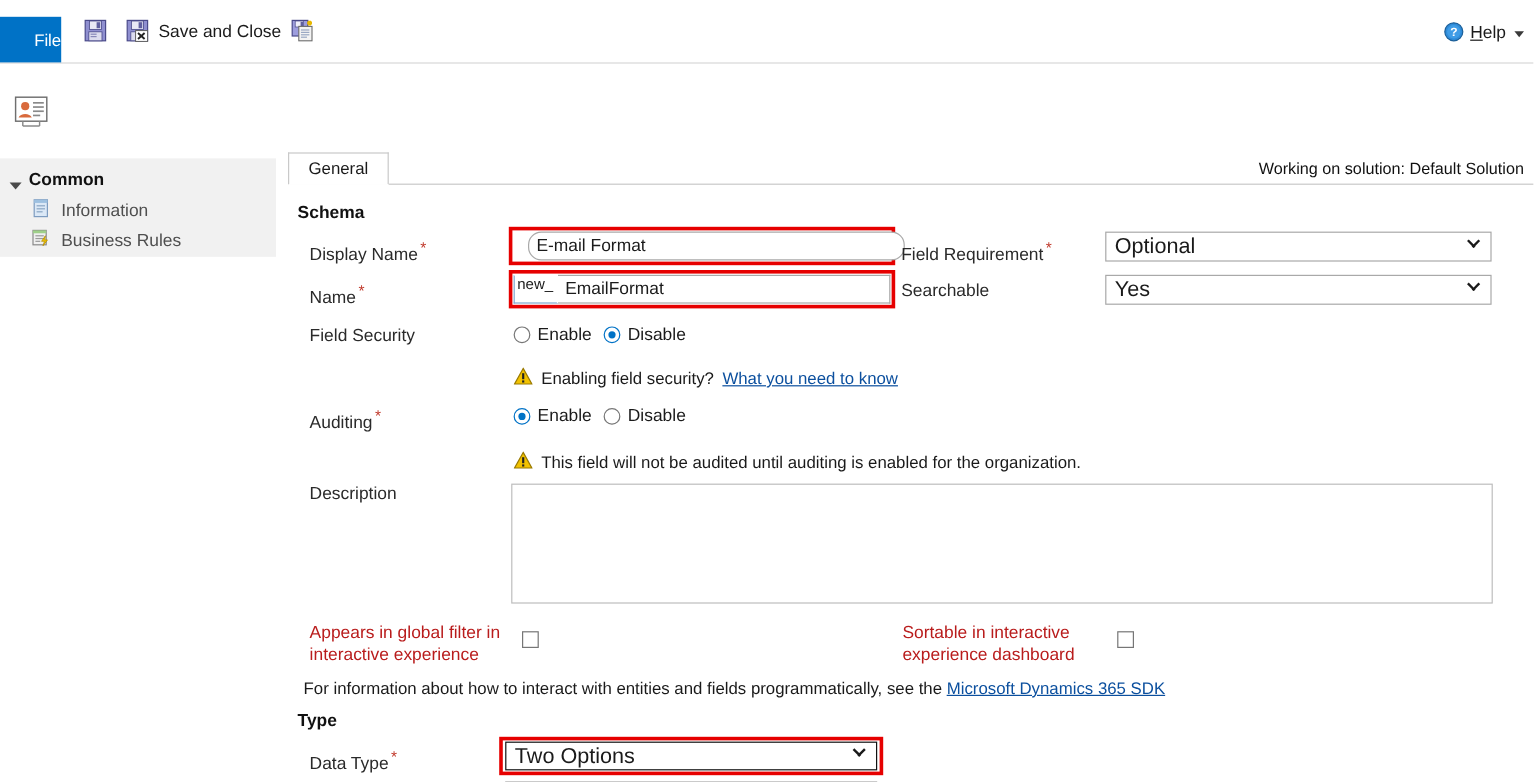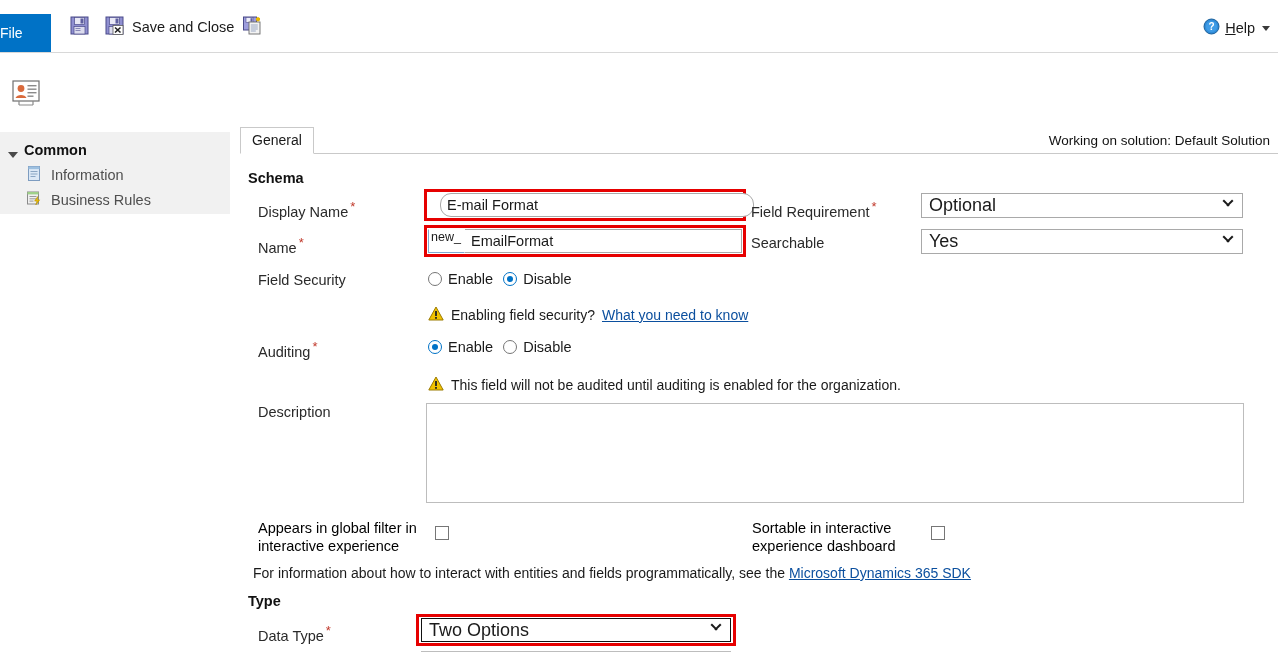--- a/index.html
+++ b/index.html
@@ -15,21 +15,21 @@
 
   
   .ribbon {
     position: absolute; left: 0; top: 0; width: 1278px; height: 53px;
     background: #ffffff;
     border-bottom: 1px solid #d8d8d8;
   }
   .file-tab {
     position: absolute; left: 0; top: 14px; width: 51px; height: 38px;
     background: #0072c6; color: #ffffff;
-    font-size: 14px; line-height: 38px; text-align: left;
+    font-size: 14px; line-height: 38px; text-align: right;
     cursor: pointer;
   }
   .tb-btn {
     position: absolute; top: 13px; height: 28px;
     display: flex; align-items: center; gap: 7px;
     cursor: pointer; font-size: 14.5px; color: #1a1a1a;
   }
   .tb-save     { left: 69px; }
   .tb-saveclose{ left: 104px; }
   .tb-savenew  { left: 242px; }
@@ -83,21 +83,21 @@
     display: flex; align-items: center; gap: 8px;
     font-size: 14.5px; color: #4f4f4f; cursor: pointer; justify-content: center;
   }
   .nav-info  { top: 33px; }
   .nav-rules { top: 58px; }
 
   
   .formpanel { position: absolute; left: 240px; top: 127px; width: 1038px; height: 525px; }
   .tabstrip { position: relative; height: 27px; }
   .tab-general {
-    position: absolute; left: 0; top: 0; width: 74px; height: 27px;
+    position: absolute; left: 0; top: 0; width: 84px; height: 27px;
     border: 1px solid #c9c9c9; border-bottom: 1px solid #ffffff;
     background: #ffffff; font-size: 14px; color: #1a1a1a;
     line-height: 25px; text-align: center; cursor: pointer; z-index: 2;
   }
   .tab-underline {
     position: absolute; left: 0; top: 26px; width: 1038px;
     border-bottom: 1px solid #c9c9c9;
   }
 
   .sect-title {
@@ -168,21 +168,21 @@
     position: absolute; background: #ffffff; border: 1px solid #bdbdbd;
     resize: none; outline: none;
     font-family: "Liberation Sans", sans-serif; font-size: 14.5px; padding: 4px 6px;
   }
 
   .cb {
     position: absolute; width: 14px; height: 14px;
     border: 1px solid #767676; background: #ffffff; cursor: pointer;
   }
   .cb-caption {
-    position: absolute; font-size: 14.5px; color: #000000; line-height: 18px;
+    position: absolute; font-size: 14.5px; color: #b91c1c; line-height: 18px;
   }
   .info-line { position: absolute; font-size: 14px; color: #1a1a1a; }
   .cut-bottom {
     position: absolute; background: #ffffff; border: 1px solid #bdbdbd;
   }
 </style>
 </head>
 <body>
 
 <div id="root">

